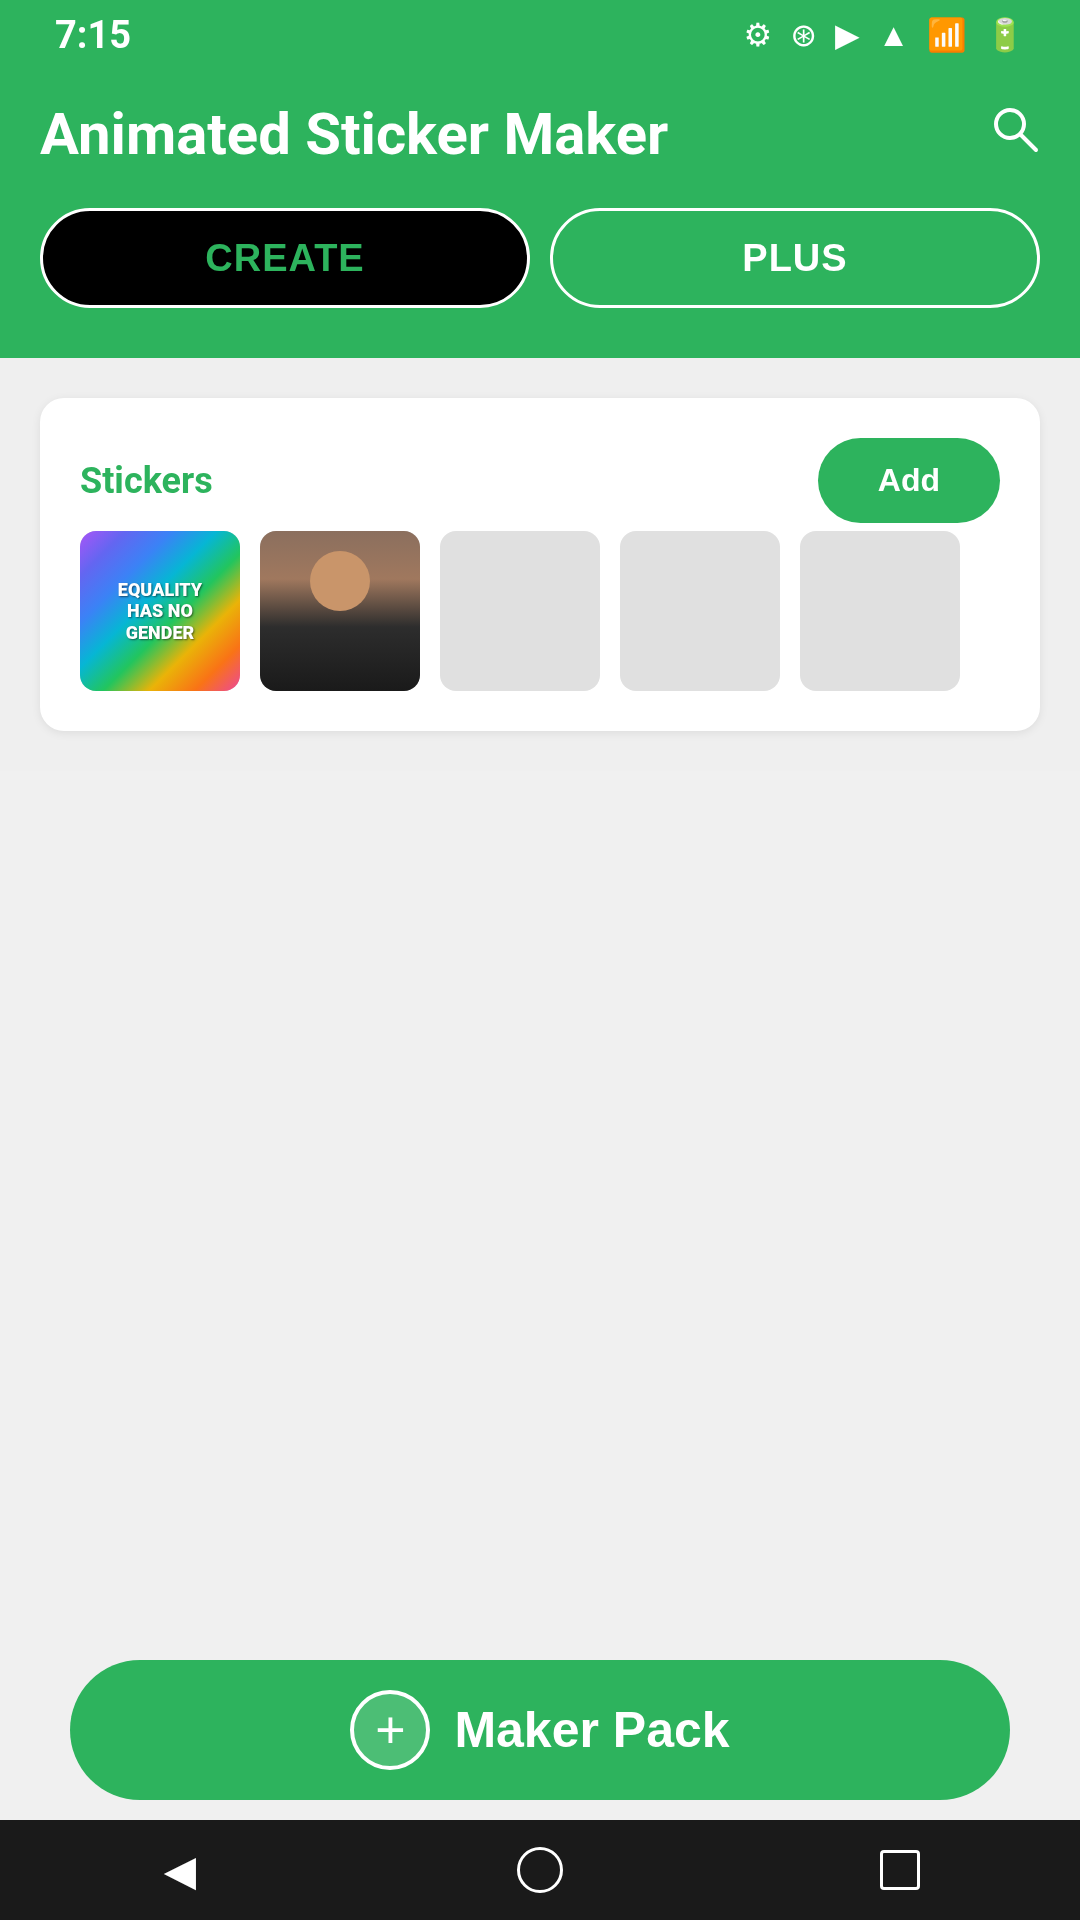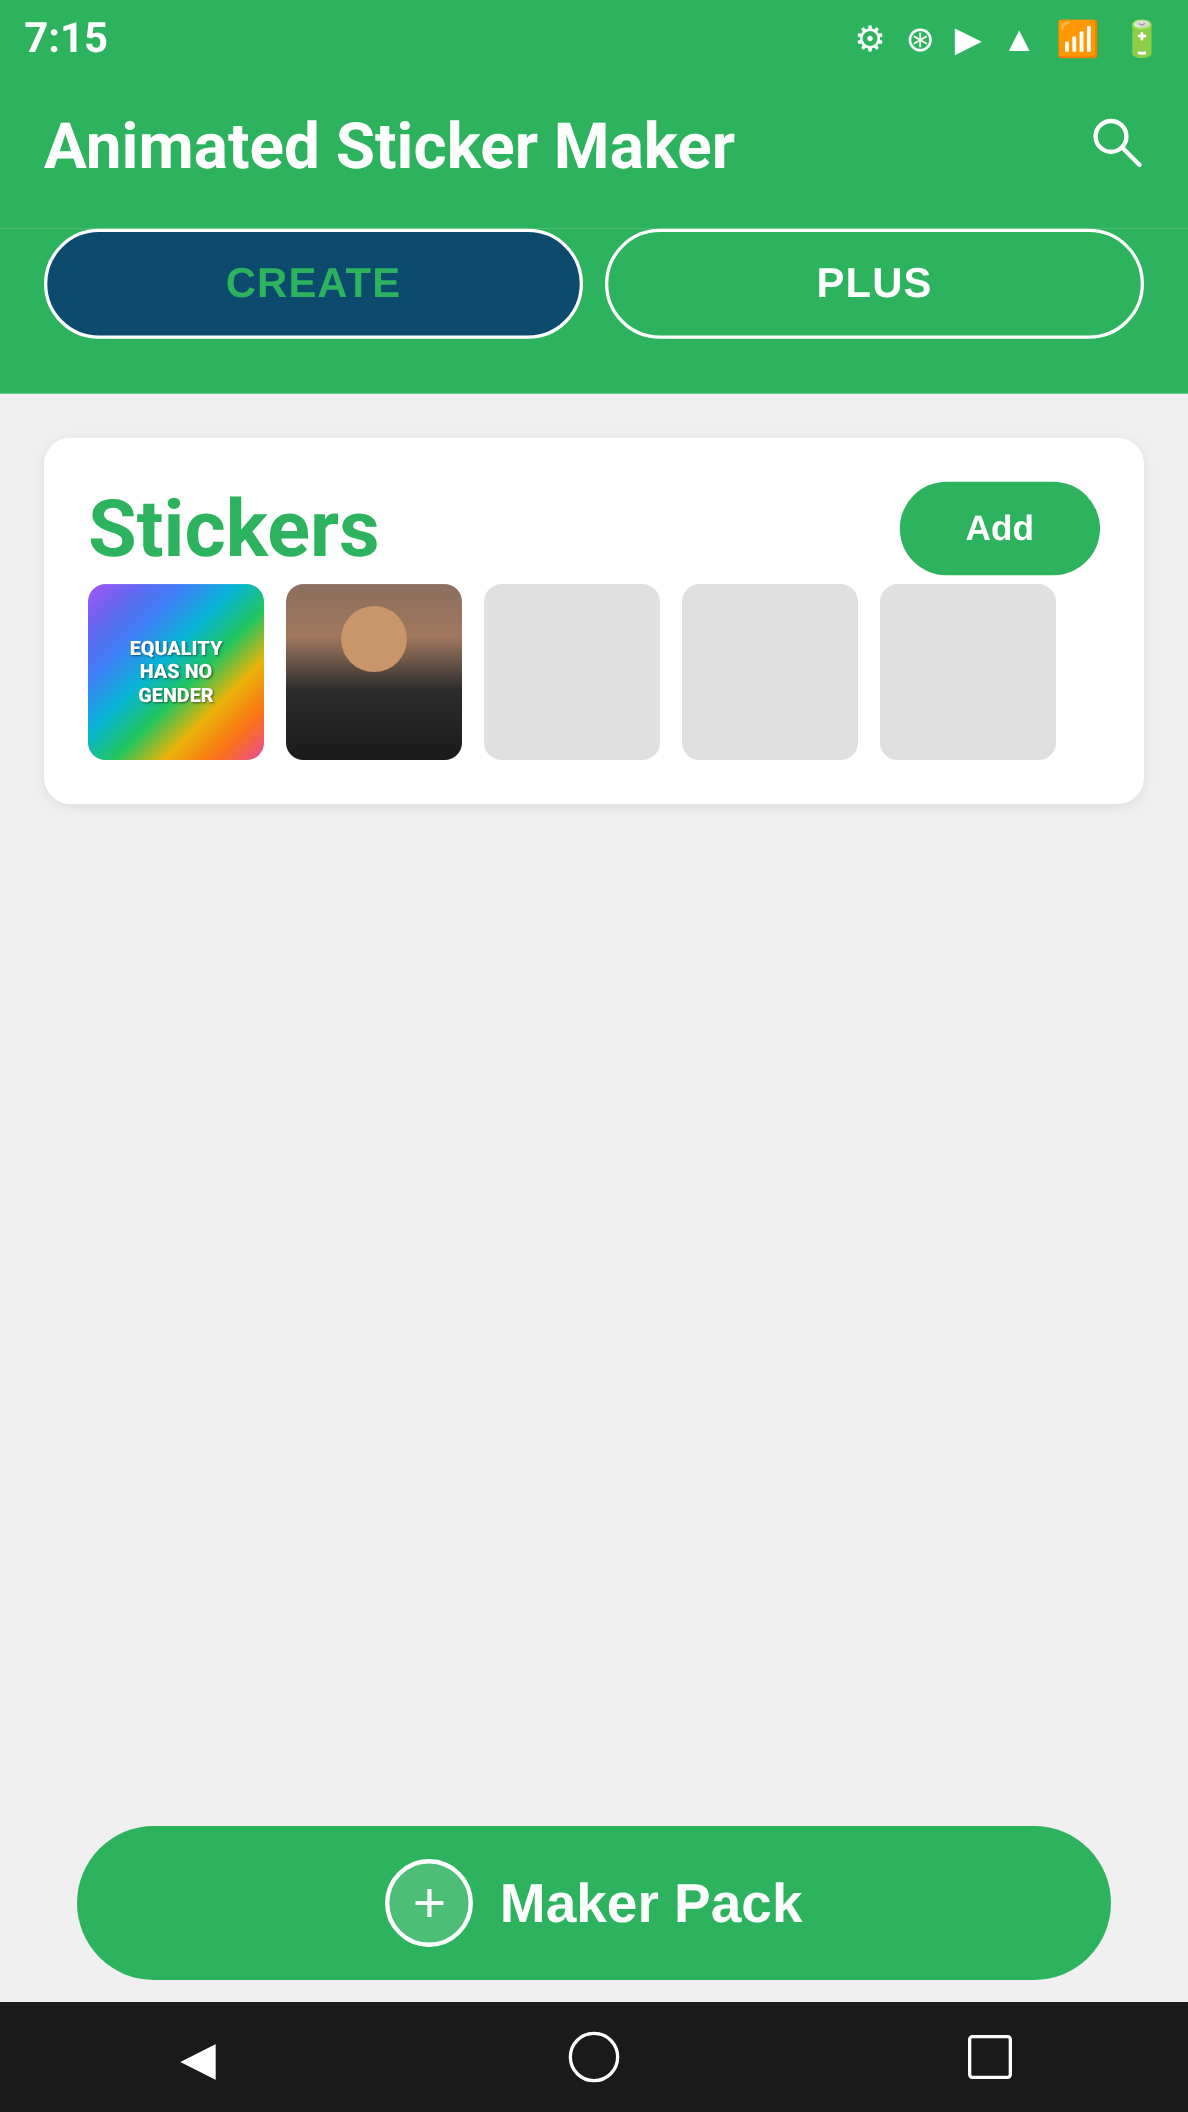--- a/index.html
+++ b/index.html
@@ -15,21 +15,21 @@
     }
 
     
     .status-bar {
       width: 100%;
       height: 70px;
       background: #2db35d;
       display: flex;
       align-items: center;
       justify-content: space-between;
-      padding: 0 22px;
+      padding: 0 55px;
     }
     .status-time {
       color: white;
       font-size: 38px;
       font-weight: bold;
     }
     .status-icons {
       display: flex;
       align-items: center;
       gap: 18px;
@@ -73,21 +73,21 @@
       border: 3px solid white;
       font-size: 38px;
       font-weight: bold;
       letter-spacing: 1px;
       cursor: pointer;
       display: flex;
       align-items: center;
       justify-content: center;
     }
     .tab-btn.active {
-      background: #0c4a6e;
+      background: #000000;
       color: #2db35d;
     }
     .tab-btn.inactive {
       background: transparent;
       color: white;
     }
 
     
     .main-content {
       background: #efefef;
@@ -103,21 +103,21 @@
       box-shadow: 0 2px 10px rgba(0,0,0,0.08);
     }
     .sticker-card-header {
       display: flex;
       align-items: center;
       justify-content: space-between;
       margin-bottom: 8px;
     }
     .sticker-card-title {
       color: #2db35d;
-      font-size: 72px;
+      font-size: 36px;
       font-weight: bold;
     }
     .add-btn {
       background: #2db35d;
       color: white;
       border: none;
       border-radius: 50px;
       padding: 24px 60px;
       font-size: 32px;
       font-weight: bold;

